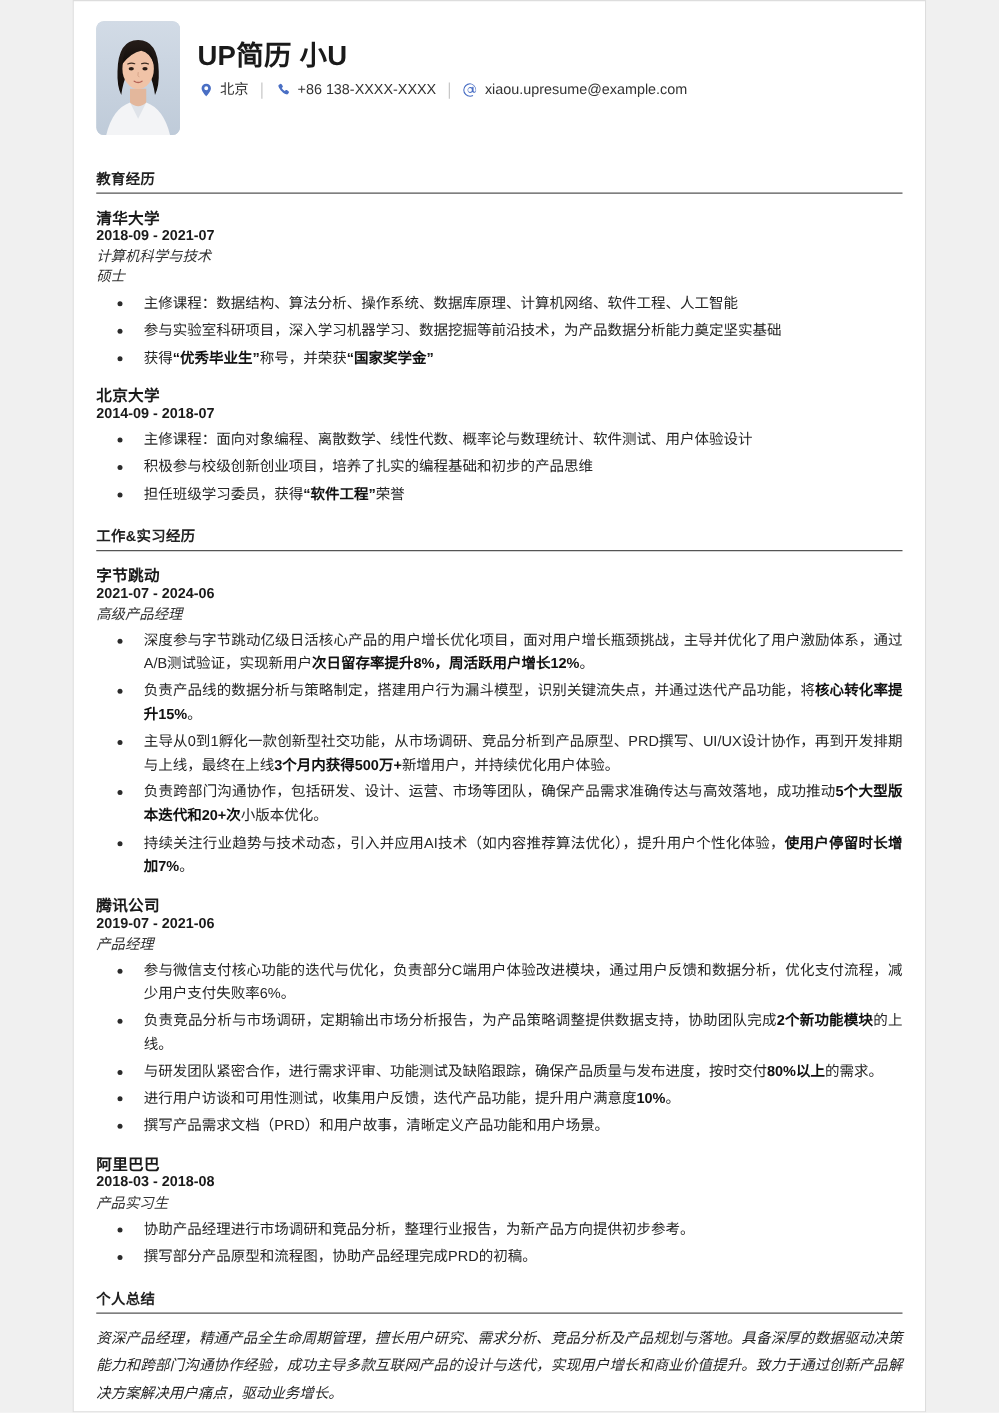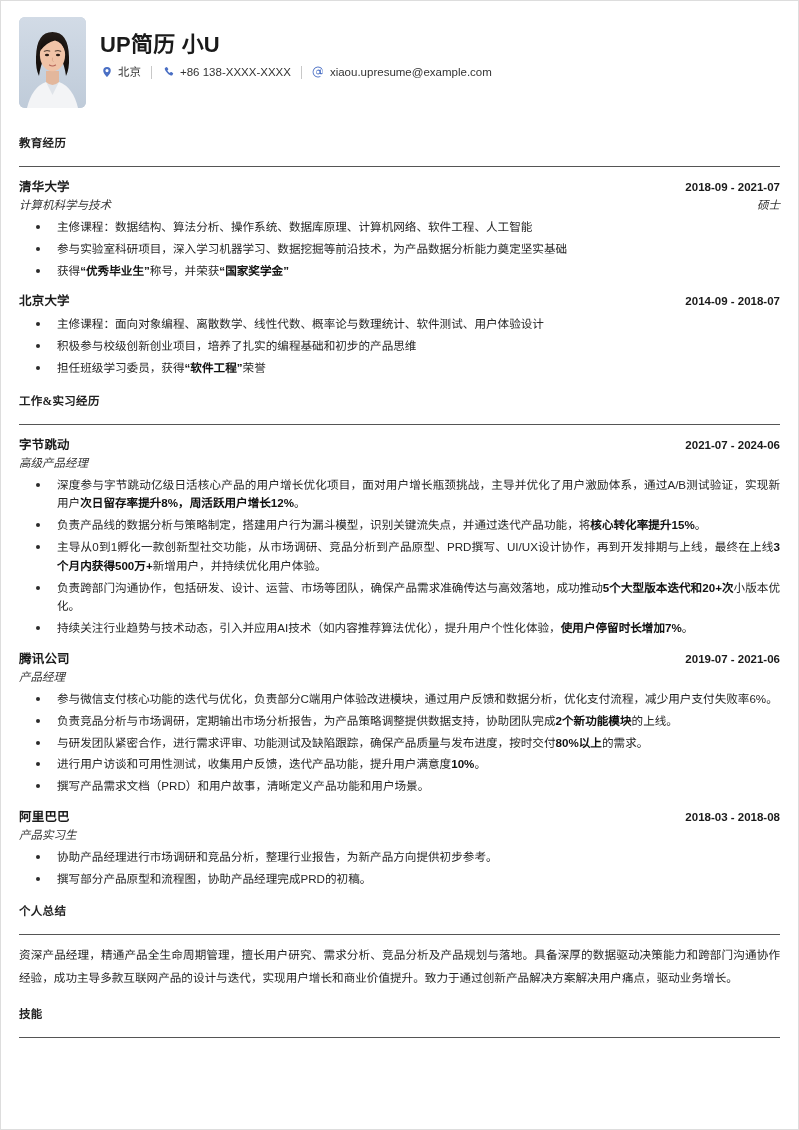--- a/index.html
+++ b/index.html
@@ -7,21 +7,21 @@
     margin: 0;
     padding: 0;
     background: #f0f0f0;
   }
   body {
     font-family: "Liberation Sans", "DejaVu Sans", sans-serif;
     -webkit-font-smoothing: antialiased;
   }
   .page {
     position: relative;
-    width: 799px;
+    width: 683px;
     height: 1130px;
     box-sizing: border-box;
     background: #ffffff;
     border: 1px solid #dddddd;
     overflow: hidden;
     margin: 0 auto;
   }
   .inner {
     padding: 16px 18px 0 18px;
   }
@@ -86,34 +86,34 @@
   .cicon svg { display: block; }
 
   
   .section {
     margin-top: 14px;
   }
   .section-title {
     font-size: 11.5px;
     font-weight: bold;
     color: #222222;
-    padding-bottom: 16px;
+    padding-bottom: 4px;
     border-bottom: 1.6px solid #555555;
     margin-bottom: 9px;
     letter-spacing: 0.3px;
-    font-family: Liberation Serif, serif;
   }
 
   .entry { margin-bottom: 10px; }
   .entry:last-child { margin-bottom: 0; }
 
   .entry-row {
     display: flex;
     justify-content: space-between;
     align-items: baseline;
+    flex-direction: column;
   }
   .entry-org {
     font-size: 12.5px;
     font-weight: bold;
     color: #1a1a1a;
     letter-spacing: 0.2px;
   }
   .entry-date {
     font-size: 11.5px;
     font-weight: bold;
@@ -157,20 +157,21 @@
     background: #2b2b2b;
   }
   ul.bullets li b { font-weight: bold; color: #111111; }
 
   .summary-text {
     font-size: 11.6px;
     line-height: 1.92;
     color: #262626;
     text-align: justify;
     margin: 0;
+    font-style: italic;
   }
 
   .section.skills-section { margin-top: 16px; }
 </style>
 </head>
 <body>
 
 <div class="page">
   <div class="inner">
 

